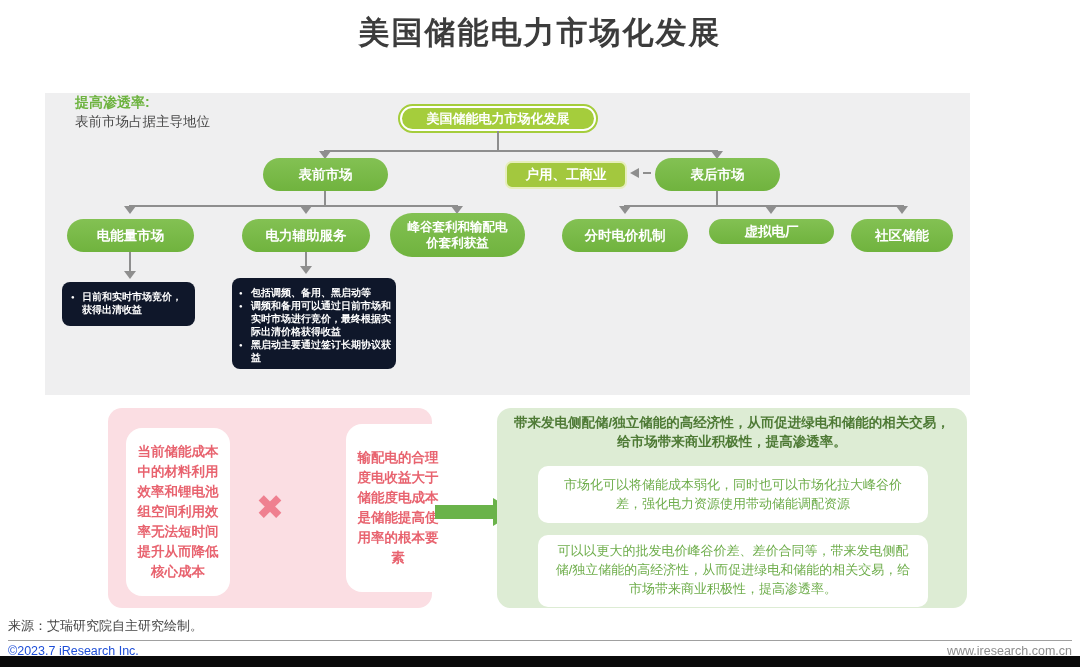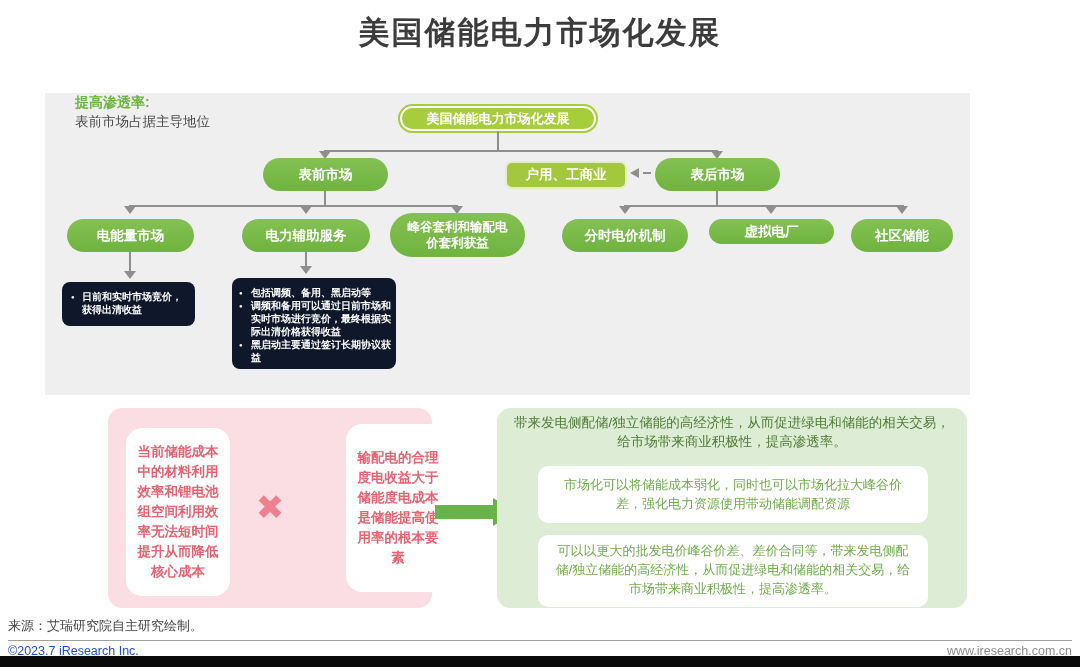--- a/index.html
+++ b/index.html
@@ -53,21 +53,21 @@
           font-size:34px;line-height:38px;font-weight:bold;color:#ef8090;}
 
   .big-arrow-shaft{position:absolute;left:435px;top:505px;width:58px;height:14px;background:#6ab34a;}
   .big-arrow-head{position:absolute;left:493px;top:498px;width:0;height:0;
                   border-top:14px solid transparent;border-bottom:14px solid transparent;
                   border-left:23px solid #6ab34a;}
 
   .green-panel{position:absolute;left:497px;top:408px;width:470px;height:200px;
                background:#ddecd4;border-radius:14px;}
   .benefit-headline{position:absolute;left:509px;top:413px;width:446px;text-align:center;
-                    color:#4e7a35;font-weight:normal;font-size:13.5px;line-height:19px;}
+                    color:#4e7a35;font-weight:bold;font-size:13.5px;line-height:19px;}
   .green-card{position:absolute;left:538px;width:390px;background:#ffffff;border-radius:10px;
               box-sizing:border-box;color:#6ead4b;font-size:13px;line-height:19px;
               text-align:center;padding:9px 14px;}
 
   .source-note{position:absolute;left:8px;top:617px;font-size:13px;color:#454545;}
   .divider{position:absolute;left:8px;top:640px;width:1064px;height:1px;background:#a0a0a0;}
   .copyright{position:absolute;left:8px;top:644px;font-size:12.5px;color:#1d4ed8;}
   .website{position:absolute;right:8px;top:644px;font-size:12.5px;color:#8c8c8c;text-decoration:underline;}
   .black-bar{position:absolute;left:0;top:656px;width:1080px;height:11px;background:#0a0a0a;}
 </style>

